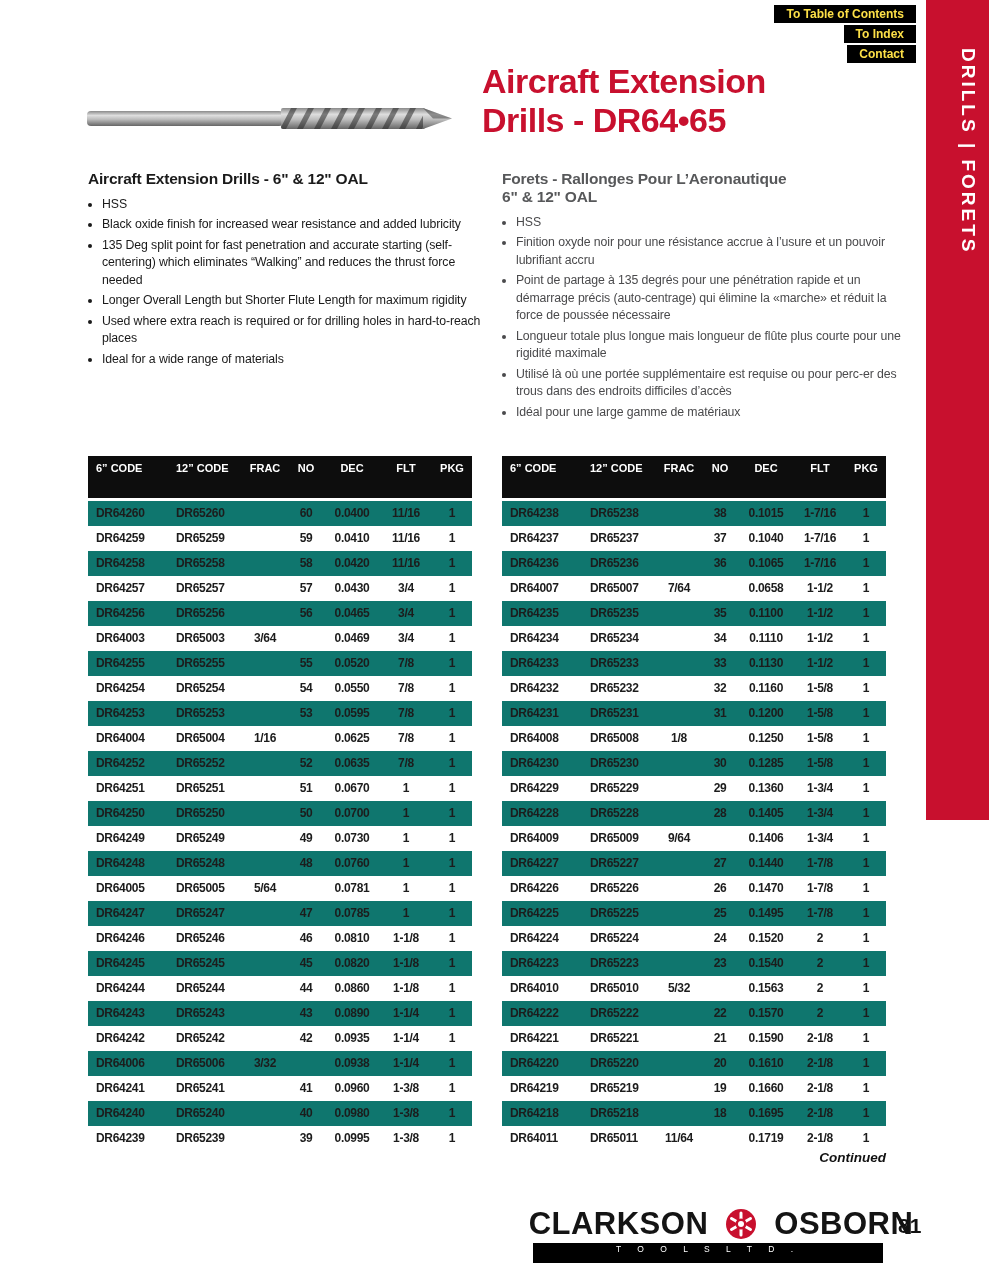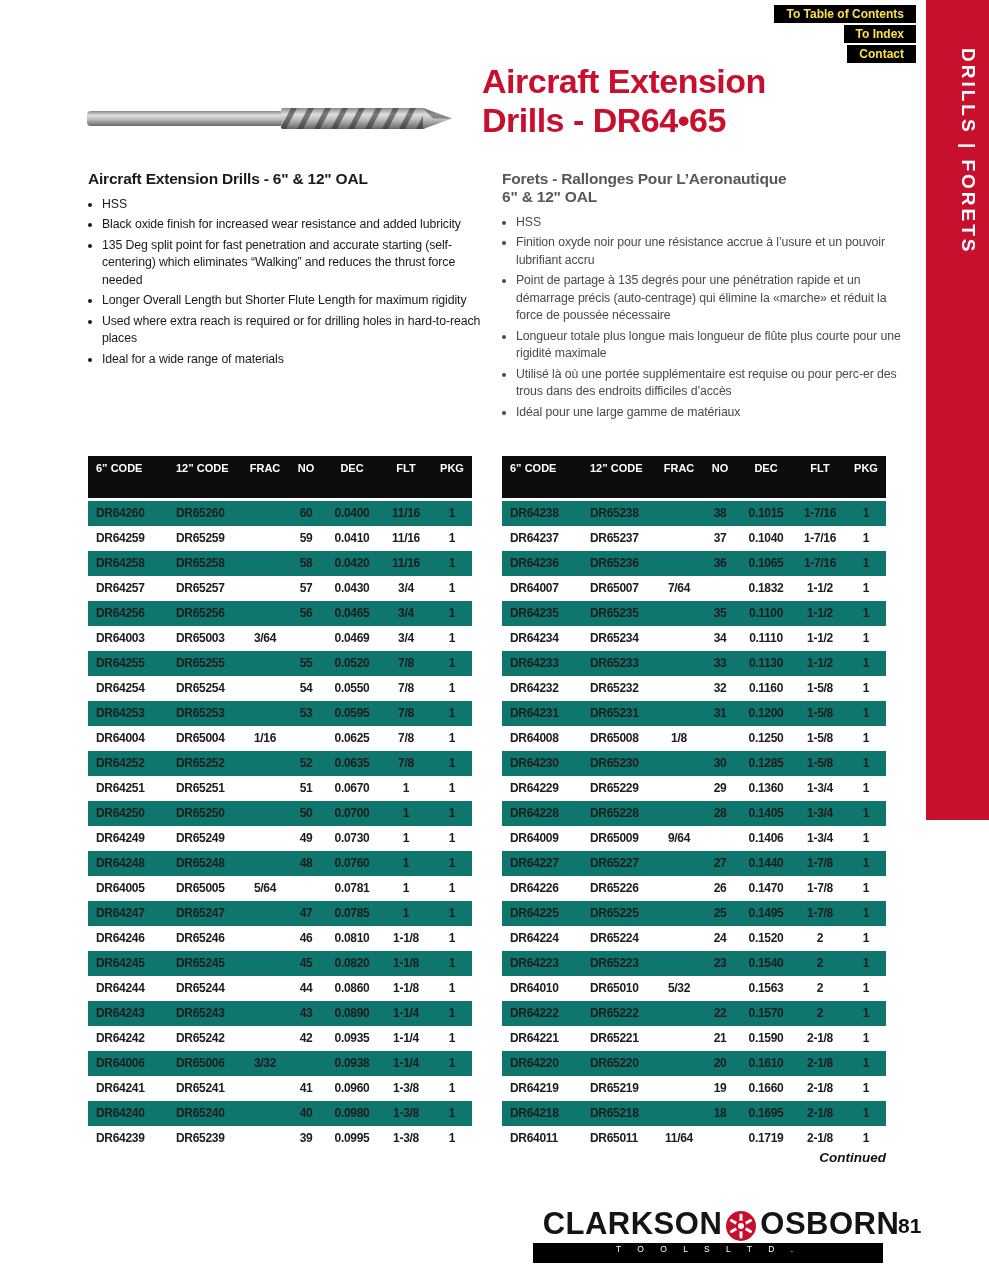--- a/index.html
+++ b/index.html
@@ -50,21 +50,21 @@
   .trow:not(.thead){height:25px;line-height:25px;font-size:12px;font-weight:bold;color:#1c1c1c;letter-spacing:-0.3px;}
   .tcell{white-space:nowrap;overflow:hidden;text-align:center;}
   .tcell.c0,.tcell.c1{text-align:left;padding-left:8px;}
   
   .continued{
     position:absolute;left:502px;top:1150px;width:384px;text-align:right;
     font-size:13.5px;font-weight:bold;font-style:italic;color:#111;
   }
   
   .footer-logo{position:absolute;left:533px;top:1206px;width:350px;}
-  .brand-line{display:flex;align-items:flex-end;justify-content:center;gap:2px;margin-left:26px;}
+  .brand-line{display:flex;align-items:center;justify-content:center;gap:16px;margin-left:26px;}
   .brand-word{font-size:31px;font-weight:bold;color:#141414;letter-spacing:0.5px;white-space:nowrap;}
   .gear{width:32px;height:32px;flex:0 0 auto;margin:0 1px;}
   .tools-bar{
     margin-top:1px;background:#000;color:#fff;text-align:center;
     font-size:8.5px;letter-spacing:7px;line-height:13px;height:20px;white-space:nowrap;overflow:hidden;
   }
   .page-number{position:absolute;left:898px;top:1214px;font-size:21px;font-weight:bold;color:#111;}
 </style>
 </head>
 <body>
@@ -414,21 +414,21 @@
         <div class="tcell c3">36</div>
         <div class="tcell c4">0.1065</div>
         <div class="tcell c5">1-7/16</div>
         <div class="tcell c6">1</div>
       </div>
       <div class="trow plain">
         <div class="tcell c0">DR64007</div>
         <div class="tcell c1">DR65007</div>
         <div class="tcell c2">7/64</div>
         <div class="tcell c3"></div>
-        <div class="tcell c4">0.1832</div>
+        <div class="tcell c4">0.0658</div>
         <div class="tcell c5">1-1/2</div>
         <div class="tcell c6">1</div>
       </div>
       <div class="trow stripe">
         <div class="tcell c0">DR64235</div>
         <div class="tcell c1">DR65235</div>
         <div class="tcell c2"></div>
         <div class="tcell c3">35</div>
         <div class="tcell c4">0.1100</div>
         <div class="tcell c5">1-1/2</div>

